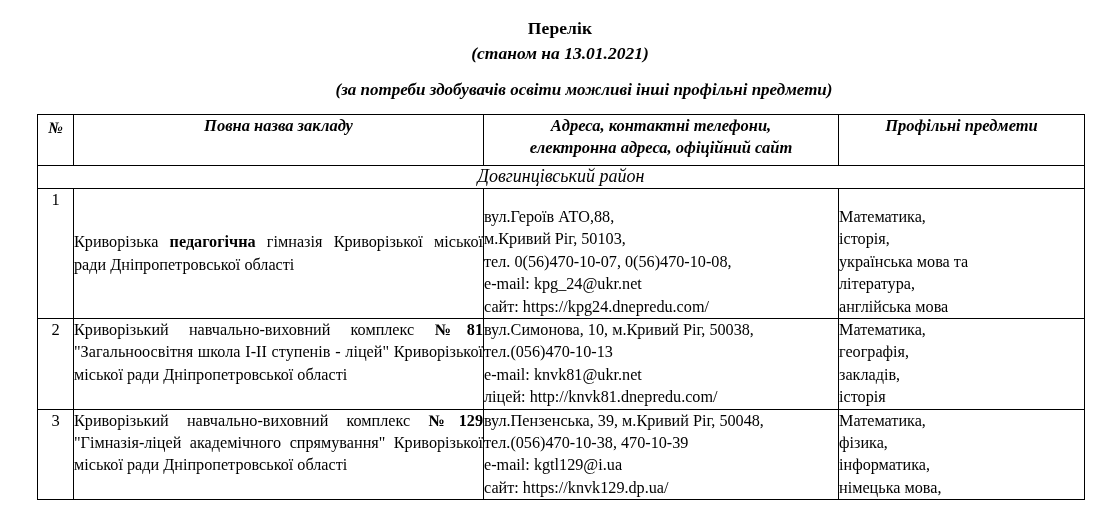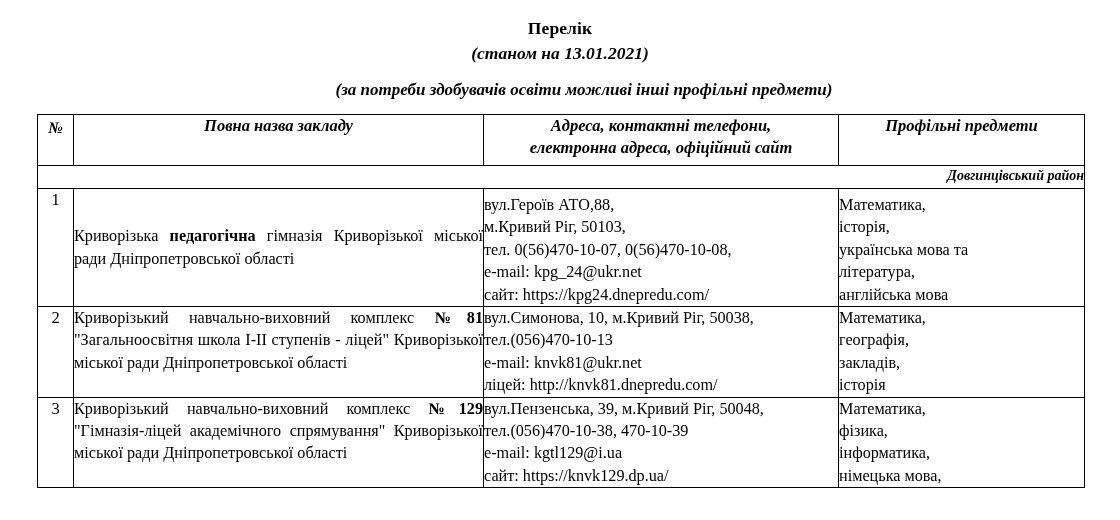--- a/index.html
+++ b/index.html
@@ -86,24 +86,24 @@
     height: 46px;
     padding: 2px 4px;
   }
   .hdr td.num-h {
     font-size: 16px;
     padding: 2px 0;
   }
 
   
   .district td {
-    text-align: right;
-    font-style: italic;
-    font-weight: bold;
-    font-size: 14px;
+    text-align: center;
+    font-style: italic;
+    font-weight: normal;
+    font-size: 18px;
     line-height: 20px;
     height: 22px;
     padding: 1px 0 2px 0;
     vertical-align: middle;
   }
 
   
   .data td {
     font-size: 16.2px;
     line-height: 22.4px;
@@ -131,21 +131,21 @@
     vertical-align: top;
     white-space: nowrap;
   }
   td.addr .ln { display: block; }
   td.subj {
     padding: 5px 6px 6px 8px;
     vertical-align: top;
   }
   td.subj .ln { display: block; }
 
-  .r1 td.addr, .r1 td.subj { padding-top: 5px; }
+  .r1 td.addr, .r1 td.subj { padding-top: 17px; }
 </style>
 </head>
 <body>
 
 <div class="page">
 
   <div class="title-block">
     <div class="title-line">Перелік</div>
     <div class="title-date">(станом на 13.01.2021)</div>
     <div class="subtitle-note">(за потреби здобувачів освіти можливі інші профільні предмети)</div>

